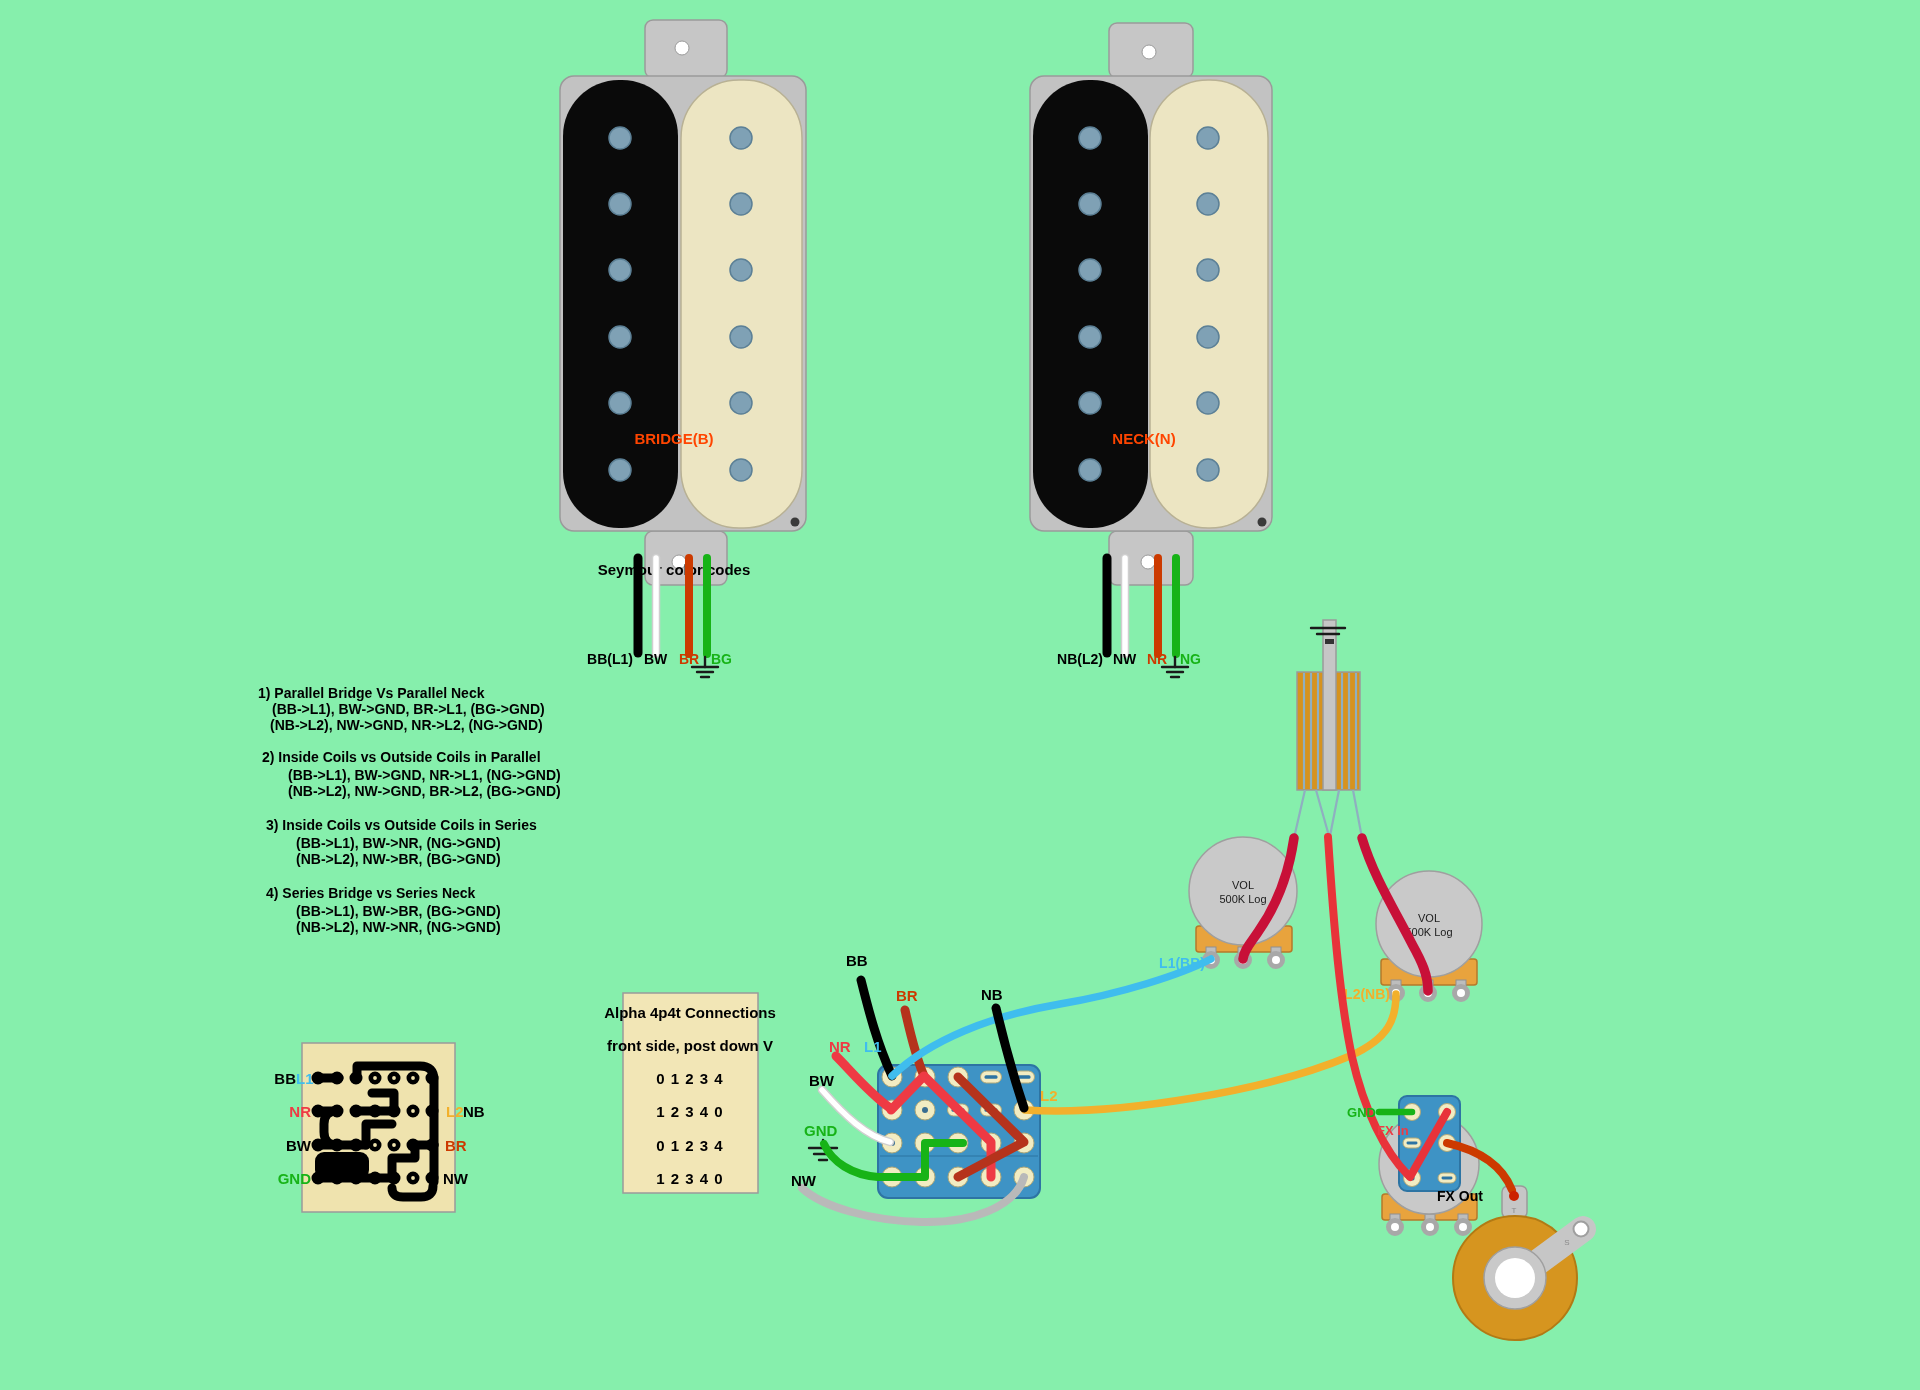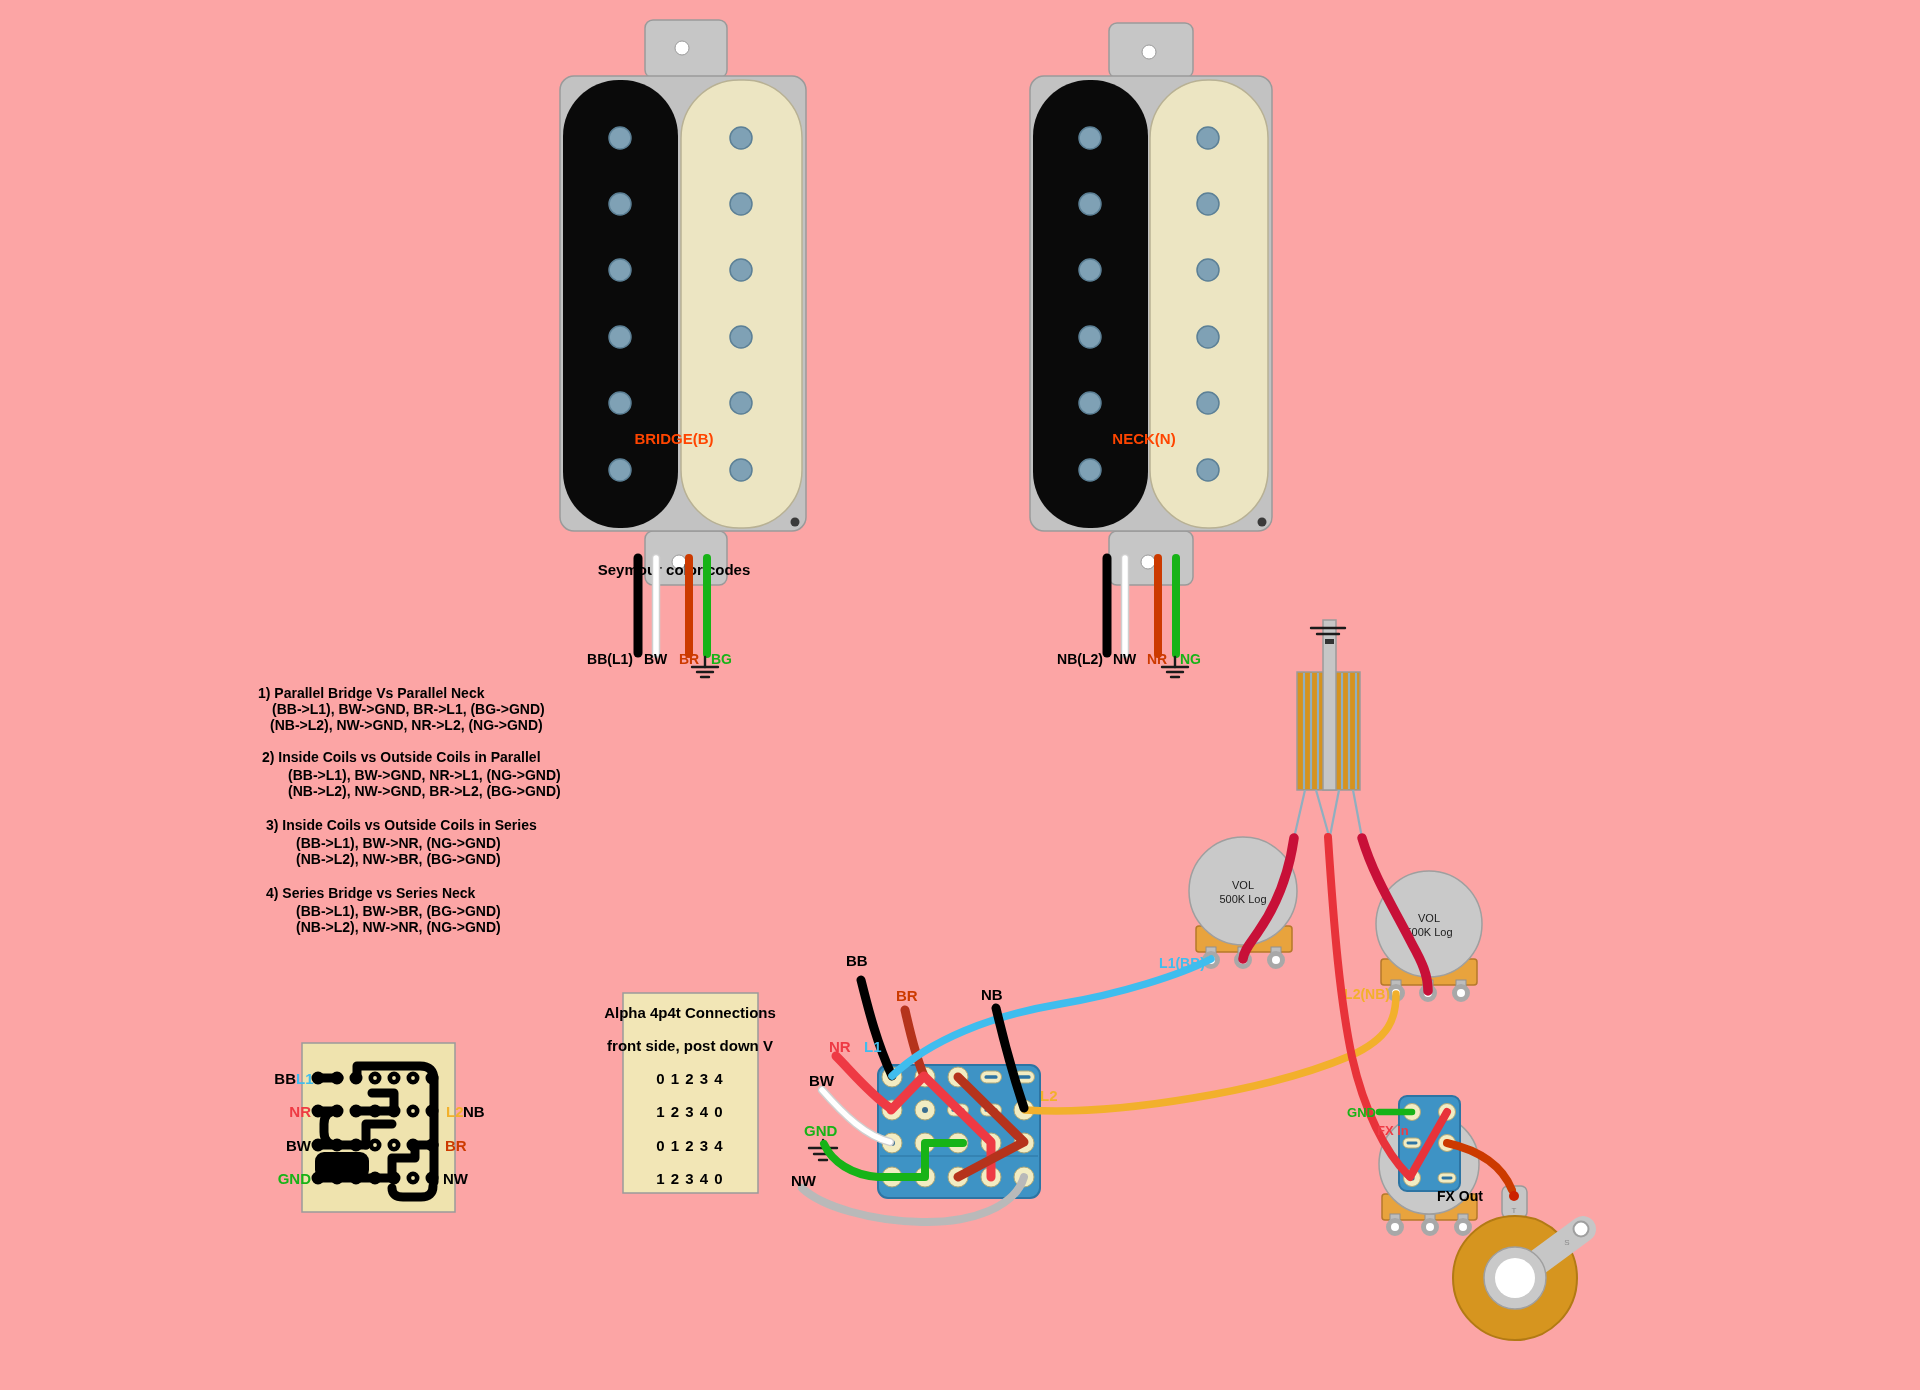--- a/index.html
+++ b/index.html
@@ -1,16 +1,16 @@
 <!DOCTYPE html>
 <html style="--c-accent: #ff4500; --c-red: #ee3a44; --c-dark_red: #b5331c; --c-orange_red: #cc3a00; --c-green: #17b317; --c-cyan: #3fbdee; --c-yellow: #f2b02c; --c-crimson: #c81038; --c-feed_red: #e8333a; --c-gray_wire: #b9b9b9; --c-switch_blue: #3e93c5; --c-switch_blue_dark: #2d74a3; --c-pot_gray: #c9c9c9; --c-hardware_orange: #e8a33d; --c-cap_orange: #d6931f; --c-jack_orange: #d6951f; --c-board_cream: #efe3ae; --c-table_cream: #f2e6b6; --c-coil_cream: #ece5c2; --c-pole_blue: #7fa1b5;"><head>
 <meta charset="utf-8">
 <style>
   html,body{margin:0;padding:0;background:#fff;}
-  .stage{position:relative;width:1920px;height:1390px;background:#fca5a5;overflow:hidden;}
+  .stage{position:relative;width:1920px;height:1390px;background:#86efac;overflow:hidden;}
   svg text{font-family:"Liberation Sans",sans-serif;font-weight:700;}
   .s15{font-size:15px}.s14{font-size:14px}.s13{font-size:13px}
   .s11{font-size:11px;font-weight:400}.s8{font-size:8px;font-weight:400}
   .mid{text-anchor:middle}.end{text-anchor:end}
   .t-black{fill:#000}.t-accent{fill:var(--c-accent)}.t-red{fill:var(--c-red)}
   .t-ored{fill:var(--c-orange_red)}.t-green{fill:var(--c-green)}
   .t-cyan{fill:var(--c-cyan)}.t-yellow{fill:var(--c-yellow)}.t-gray{fill:#8a8a8a}
   .wire{fill:none;stroke-linecap:round;stroke-linejoin:round}
   .w-black{stroke:#000;stroke-width:9}
   .w-cyan{stroke:var(--c-cyan);stroke-width:7.5}

